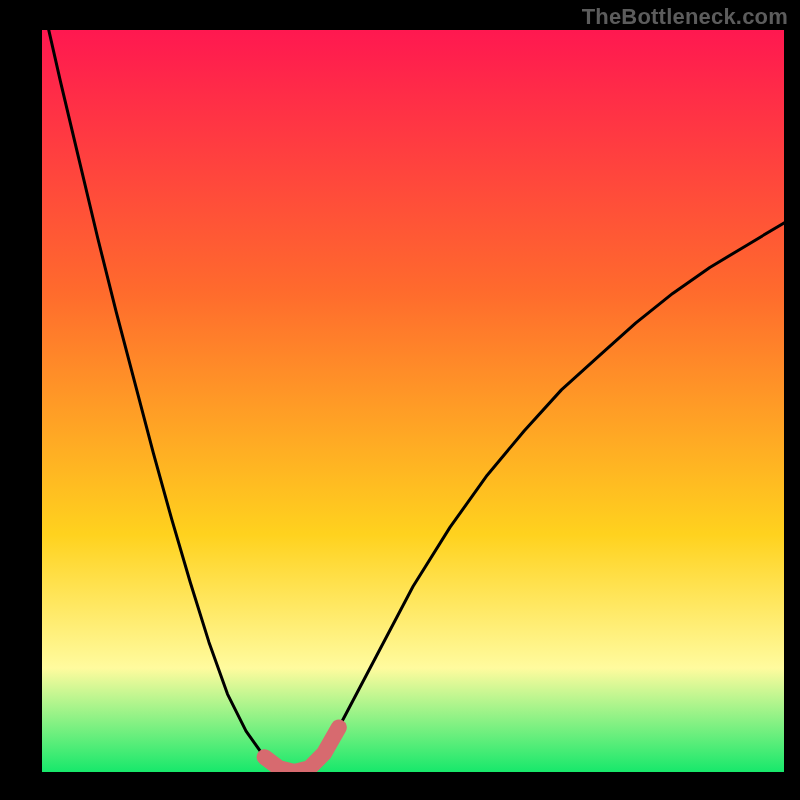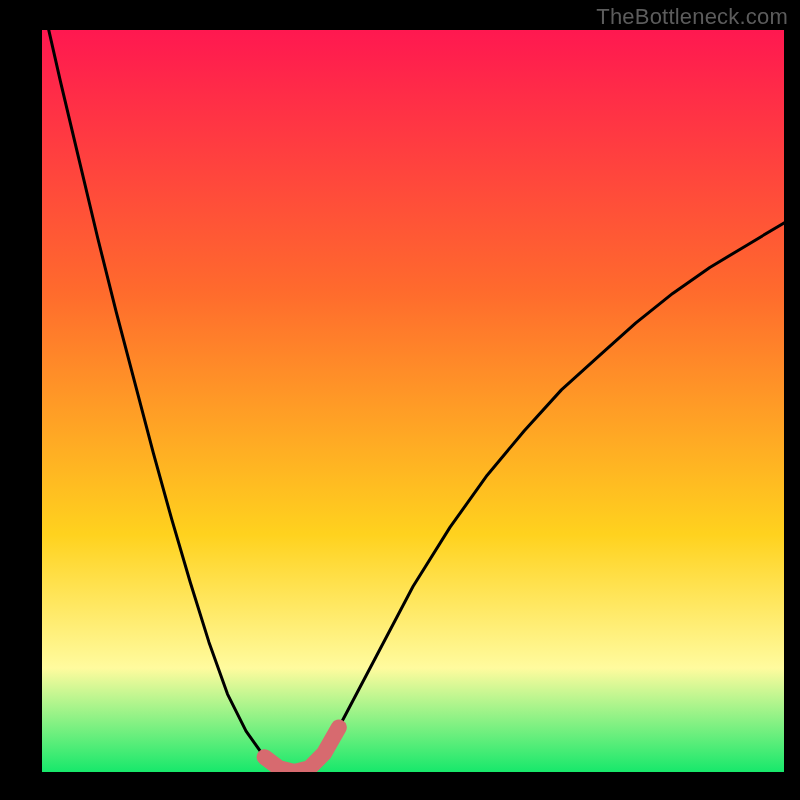--- a/index.html
+++ b/index.html
@@ -16,21 +16,21 @@
     width: 800px;
     height: 800px;
     background: #000;
   }
   .watermark {
     position: absolute;
     top: 4px;
     right: 12px;
     color: #5c5c5c;
     font-size: 22px;
-    font-weight: 400;
+    font-weight: 700;
     letter-spacing: 0.2px;
     z-index: 10;
     text-align: center;
   }
   svg {
     position: absolute;
     top: 0;
     left: 0;
   }
 </style>

